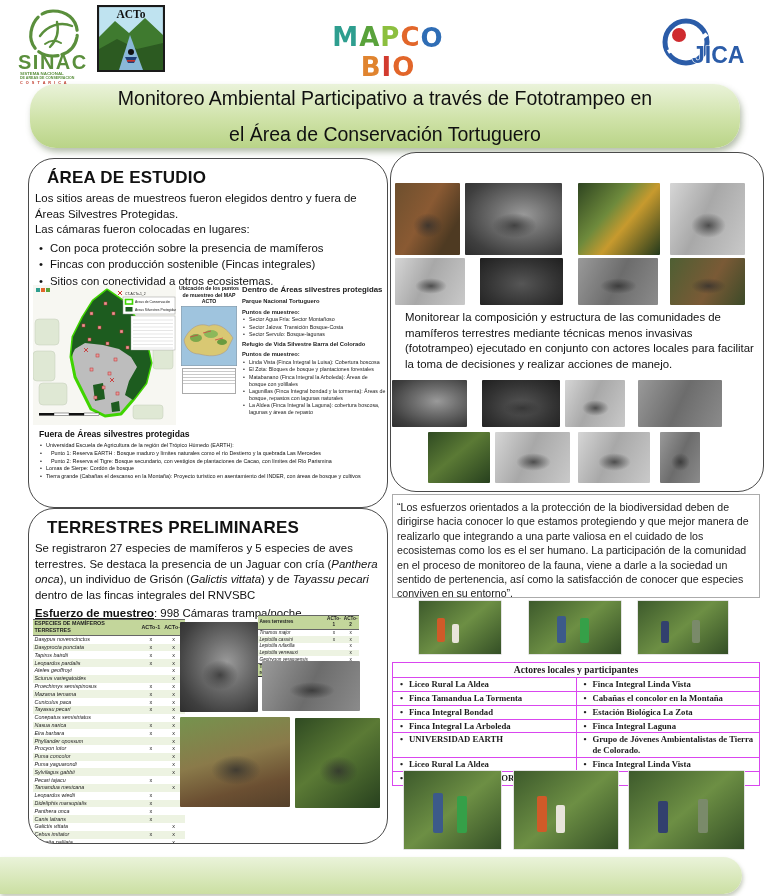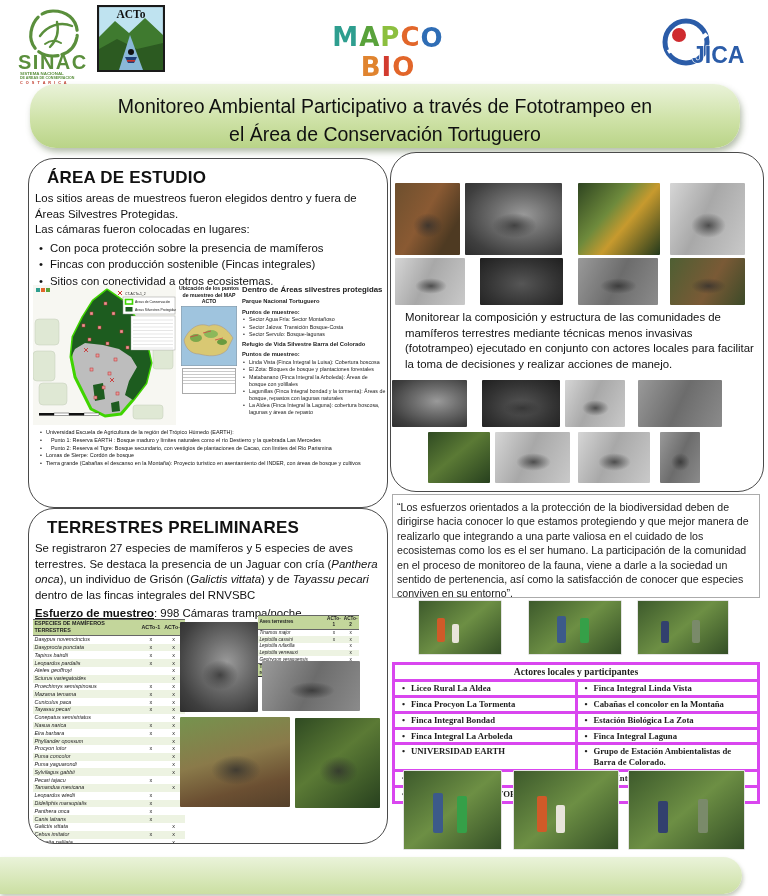--- a/index.html
+++ b/index.html
@@ -3,21 +3,21 @@
 <meta charset="utf-8">
 <style>
   html,body{margin:0;padding:0;background:#fff;}
   .poster{position:relative;width:768px;height:896px;overflow:hidden;background:#fff;
           font-family:"Liberation Sans",sans-serif;color:#111;}
   .abs{position:absolute;}
   
   .banner{position:absolute;left:30px;top:84px;width:710px;height:64px;border-radius:26px;
           background:linear-gradient(180deg,var(--banner-light) 0%,var(--banner-mid) 55%,var(--banner-deep) 100%);
           box-shadow:2px 4px 6px rgba(90,110,70,.45);
-          display:flex;flex-direction:column;justify-content:flex-end;text-align:center;}
+          display:flex;flex-direction:column;justify-content:space-between;text-align:center;}
   .banner div{font-size:19.5px;line-height:28px;color:#101010;font-weight:500;}
   .mapcobio{position:absolute;left:308px;top:22px;width:160px;text-align:center;font-weight:bold;
             font-size:26px;letter-spacing:1px;font-family:"DejaVu Sans",sans-serif;}
   
   .panel{position:absolute;background:#fff;border:1.6px solid #4a4a4a;border-radius:26px;overflow:hidden;}
   .h1{font-weight:bold;font-size:17px;margin:9px 0 3px 18px;letter-spacing:.2px;}
   .t11{font-size:11.4px;line-height:1.38;margin:0 9px 0 6px;}
   .blt{list-style:none;margin:2px 8px 0 6px;padding:0;font-size:11.4px;line-height:1.42;}
   .blt li{position:relative;padding-left:15px;}
   .blt li::before{content:"•";position:absolute;left:4px;}
@@ -62,21 +62,21 @@
   .sp{width:100%;font-size:5.4px;line-height:1.3;color:#222;}
   .sp td{padding:.4px 1.5px;}
   .sp td.n{font-style:italic;}
   .sp td.x{text-align:center;width:15%;}
   .sp tr.hd td{background:var(--tbl-head);font-weight:bold;font-style:normal;
                border-top:.8px solid #666;border-bottom:.8px solid #666;}
   .sp tbody[data-rows] tr:nth-child(even){background:var(--tbl-alt);}
   .sp tr.tt td{background:var(--tbl-head);font-weight:bold;border-top:.8px solid #666;border-bottom:1.4px solid #333;}
   .birds{font-size:4.7px;line-height:1.25;}
   .actors{width:368px;font-family:"Liberation Serif",serif;font-size:8.7px;font-weight:bold;color:#1d1d1d;}
-  .actors td{border:3px solid #d946ef;padding:1px 4px 1px 16px;width:50%;vertical-align:top;position:relative;line-height:1.25;}
+  .actors td{border:1px solid #d946ef;padding:1px 4px 1px 16px;width:50%;vertical-align:top;position:relative;line-height:1.25;}
   .actors td::before{content:"•";position:absolute;left:7px;}
   .actors tr.ttl td{text-align:center;padding:1px 2px;font-size:9.6px;}
   .actors tr.ttl td::before{content:"";}
   
   .quote{position:absolute;left:392px;top:494px;width:368px;height:104px;border:1.2px solid #ababab;
          font-size:10.6px;line-height:1.36;color:#222;padding:5px 4px;box-sizing:border-box;background:#fff;}
   
   .footer{position:absolute;left:0;top:857px;width:742px;height:37px;border-radius:0 26px 26px 0;
           background:linear-gradient(180deg,var(--banner-light),var(--footer-deep));
           box-shadow:1px 3px 4px rgba(110,125,85,.4);}
@@ -239,20 +239,21 @@
           <li>Linda Vista (Finca Integral la Luisa): Cobertura boscosa</li>
           <li>El Zota: Bloques de bosque y plantaciones forestales</li>
           <li>Matabanano (Finca Integral la Arboleda): Áreas de bosque con yolillales</li>
           <li>Lagunillas (Finca Integral bondad y la tormenta): Áreas de bosque, repastos con lagunas naturales</li>
           <li>La Aldea (Finca Integral la Laguna): cobertura boscosa, lagunas y áreas de repasto</li>
         </ul>
       </div>
     </div>
 
     <div class="fuera">
+      <div class="fh">Fuera de Áreas silvestres protegidas</div>
       <ul class="sblt fl">
         <li>Universidad Escuela de Agricultura de la región del Trópico Húmedo (EARTH):</li>
         <li class="sub" style="padding-left:12px">Punto 1:  Reserva EARTH : Bosque maduro y límites naturales como el río Destierro y la quebrada Las Mercedes</li>
         <li class="sub" style="padding-left:12px">Punto 2: Reserva el Tigre: Bosque secundario, con vestigios de plantaciones de Cacao, con límites del Río Parismina</li>
         <li>Lomas de Sierpe: Cordón de bosque</li>
         <li>Tierra grande (Cabañas el descanso en la Montaña): Proyecto turístico en asentamiento del INDER, con áreas de bosque y cultivos</li>
       </ul>
     </div>
   </div>
 
@@ -495,34 +496,34 @@
           <tr class="ttl">
         <td colspan="2">Actores locales y participantes</td>
       </tr>
       </tbody>
         <tbody data-rows="actores.rows">
           <tr>
             <td class="b">Liceo Rural La Aldea</td>
             <td class="b">Finca Integral Linda Vista</td>
           </tr>
           <tr>
-            <td class="b">Finca Procyon La Tormenta</td>
+            <td class="b">Finca Tamandua La Tormenta</td>
             <td class="b">Cabañas el concolor en la Montaña</td>
           </tr>
           <tr>
             <td class="b">Finca Integral Bondad</td>
             <td class="b">Estación Biológica La Zota</td>
           </tr>
           <tr>
             <td class="b">Finca Integral La Arboleda</td>
             <td class="b">Finca Integral Laguna</td>
           </tr>
           <tr>
             <td class="b">UNIVERSIDAD EARTH</td>
-            <td class="b">Grupo de Estación Ambientalistas de Barra de Colorado.</td>
+            <td class="b">Grupo de Jóvenes Ambientalistas de Tierra de Colorado.</td>
           </tr>
           <tr>
             <td class="b">Liceo Rural La Aldea</td>
             <td class="b">Finca Integral Linda Vista</td>
           </tr>
           <tr>
             <td class="b">KIDS AROUND THE WORLD</td>
             <td class="b">ASVo</td>
           </tr>
         </tbody>

